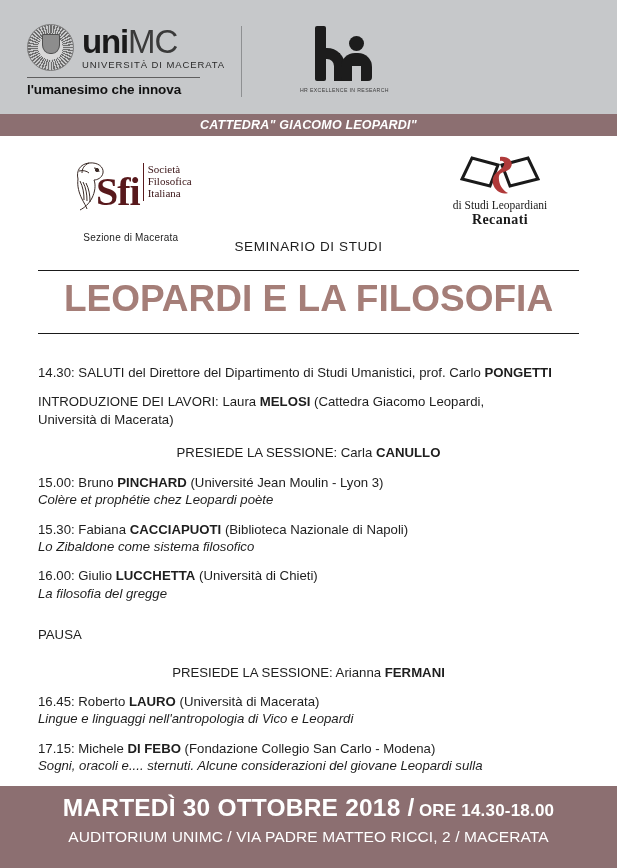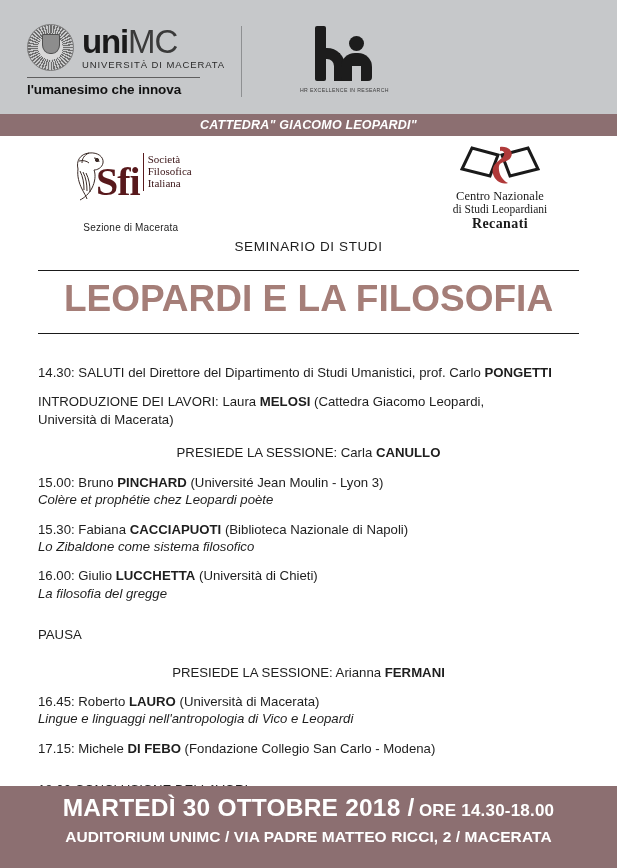--- a/index.html
+++ b/index.html
@@ -165,21 +165,21 @@
   .cattedra-band span {
     font-size: 12.5px;
     font-weight: bold;
     font-style: italic;
     letter-spacing: 0.2px;
   }
 
   
   .logos-row {
     position: absolute;
-    top: 143px; left: 0;
+    top: 153px; left: 0;
     width: 611px;
     height: 85px;
   }
   .sfi-logo {
     position: absolute;
     left: 70px; top: 0;
     text-align: center;
   }
   .sfi-main {
     display: flex;
@@ -330,21 +330,21 @@
     letter-spacing: 0.2px;
   }
   .footer-l1 .small {
     font-size: 17px;
     font-weight: bold;
     letter-spacing: 0.2px;
   }
   .footer-l2 {
     margin-top: 6px;
     font-size: 15.5px;
-    font-weight: bold;
+    font-weight: normal;
     letter-spacing: 0.1px;
     white-space: nowrap;
   }
 </style>
 </head>
 <body>
 
 <div class="poster">
 
   <div class="header-band">
@@ -416,21 +416,20 @@
     <div class="cnsl-logo">
       <div class="cnsl-mark">
         <svg width="96" height="46" viewBox="0 0 96 46">
           <g stroke="#1a1a1a" stroke-width="3" fill="#ffffff">
             <path d="M46 12 L20 5 L10 26 L38 33 Z"></path>
             <path d="M50 12 L76 5 L86 26 L58 33 Z"></path>
           </g>
           <path d="M48 4 C56 3 62 8 59 14 C56 20 48 18 47 23 C46 30 50 37 56 40 C50 42 43 38 41 31 C39 23 45 19 50 15 C54 11 52 7 48 8 Z" fill="#b03a3a"></path>
         </svg>
       </div>
-      <div class="cnsl-l1">Centro Nazionale</div>
       <div class="cnsl-l2">di Studi Leopardiani</div>
       <div class="cnsl-l3">Recanati</div>
     </div>
 
   </div>
 
   <div class="seminario">SEMINARIO DI STUDI</div>
   <div class="rule rule-top"></div>
   <div class="main-title">LEOPARDI E LA FILOSOFIA</div>
   <div class="rule rule-bottom"></div>
@@ -490,20 +489,21 @@
     <div class="p-line">
       <span>16.45: </span><span>Roberto </span><b>LAURO</b><span> (Università di Macerata)</span>
     </div>
     <div class="p-italic">Lingue e linguaggi nell'antropologia di Vico e Leopardi</div>
 
     <div class="gap-12"></div>
 
     <div class="p-line">
       <span>17.15: </span><span>Michele </span><b>DI FEBO</b><span> (Fondazione Collegio San Carlo - Modena)</span>
     </div>
+    <div class="p-italic">Sogni, oracoli e.... sternuti. Alcune considerazioni del giovane Leopardi sulla</div>
 
     <div class="gap-24"></div>
 
     <div class="p-line">18.00 CONCLUSIONE DEI LAVORI</div>
 
   </div>
 
   <div class="footer-band">
     <div class="footer-l1">
       <span class="big">MARTEDÌ 30 OTTOBRE 2018 /</span>

